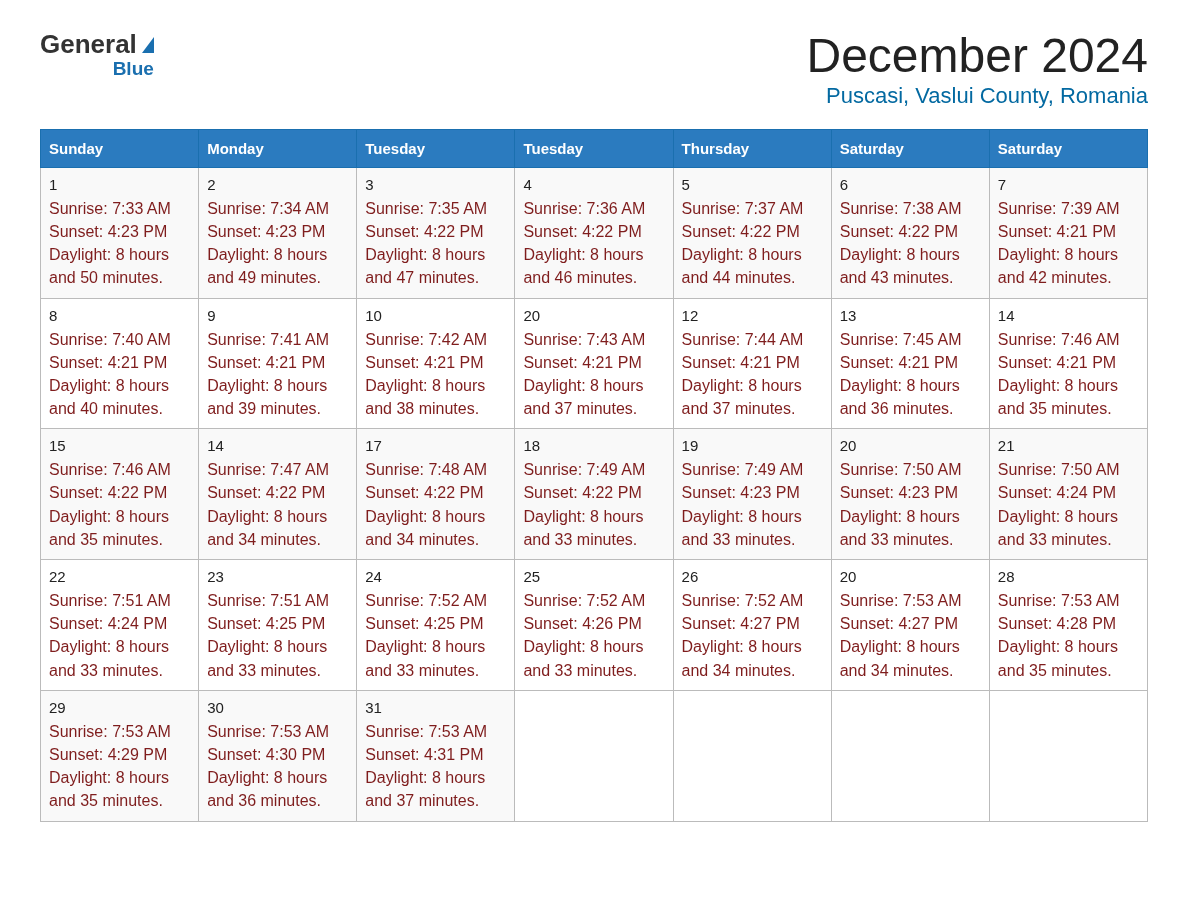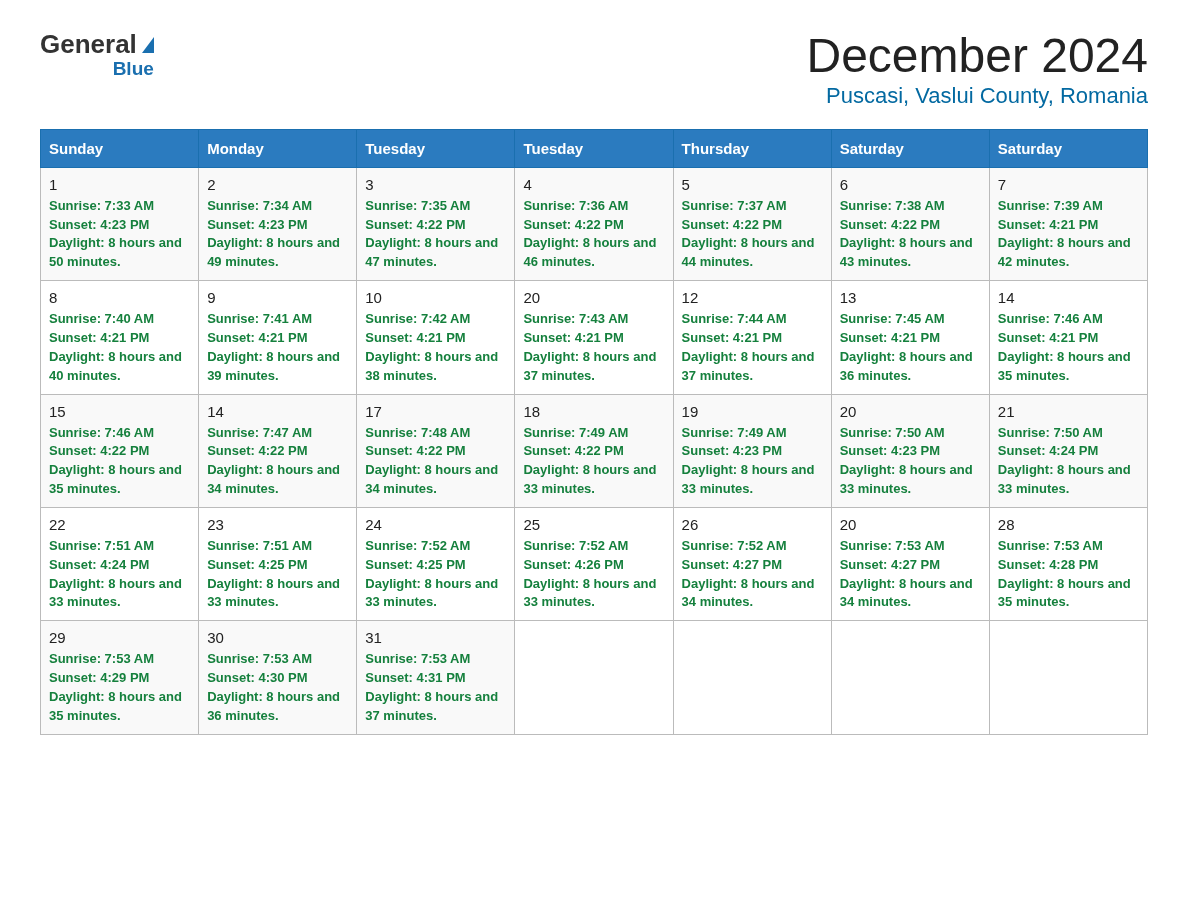--- a/index.html
+++ b/index.html
@@ -61,24 +61,23 @@
       min-height: 90px;
       height: 110px;
     }
     .day-num {
       font-size: 15px;
       font-weight: normal;
       color: #222;
       margin-bottom: 4px;
     }
     .day-info {
-      font-size: 13px;
+      font-size: 16px;
       line-height: 1.45;
-      color: #15803d;
-      font-weight: bold;
+      color: #7f1d1d;
     }
     tbody tr:nth-child(odd) td { background: #f9f9f9; }
     tbody tr:nth-child(even) td { background: #fff; }
     tbody tr td:empty { background: #fff; }
     .logo-row {
       display: flex;
       align-items: center;
       gap: 2px;
     }
   </style>

